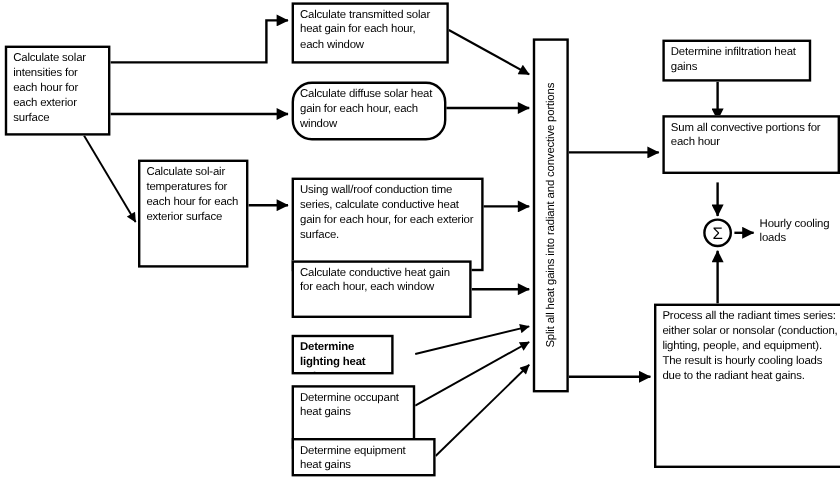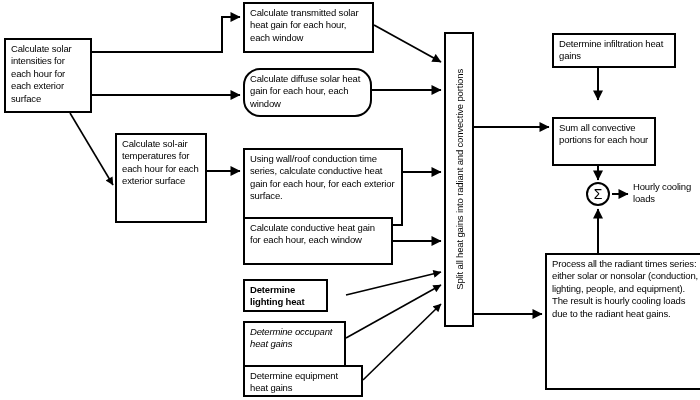--- a/index.html
+++ b/index.html
@@ -68,25 +68,25 @@
     z-index: 2;
   }
   
   #b-solar        { left: 4px;   top: 38px;  width: 88px;  height: 75px; }
   #b-transmitted  { left: 243px; top: 2px;   width: 131px; height: 51px; }
   #b-diffuse      { left: 243px; top: 68px;  width: 129px; height: 49px; border-radius: 17px; }
   #b-solair       { left: 115px; top: 133px; width: 92px;  height: 90px; }
   #b-wallroof     { left: 243px; top: 148px; width: 160px; height: 78px; }
   #b-condwindow   { left: 243px; top: 217px; width: 150px; height: 48px; }
   #b-lighting     { left: 243px; top: 279px; width: 85px; height: 33px; font-weight: bold; }
-  #b-occupant     { left: 243px; top: 321px; width: 103px; height: 53px; font-style: italic; }
+  #b-occupant     { left: 243px; top: 321px; width: 103px; height: 53px; }
   #b-equipment    { left: 243px; top: 365px; width: 120px; height: 32px; }
   #b-split        { left: 444px; top: 32px;  width: 30px;  height: 295px; }
   #b-infiltration { left: 552px; top: 33px;  width: 124px; height: 35px; }
-  #b-sum          { left: 552px; top: 117px; width: 104px; height: 49px; }
+  #b-sum          { left: 552px; top: 96px; width: 148px; height: 49px; }
   #b-process      { left: 545px; top: 253px; width: 162px; height: 137px; }
   #hourly-label   { left: 633px; top: 181px; width: 62px; }
 </style>
 </head>
 <body>
 
 <div id="canvas">
 
   <svg id="wires" width="700" height="400" viewBox="0 0 700 400" xmlns="http://www.w3.org/2000/svg">
     <defs>

